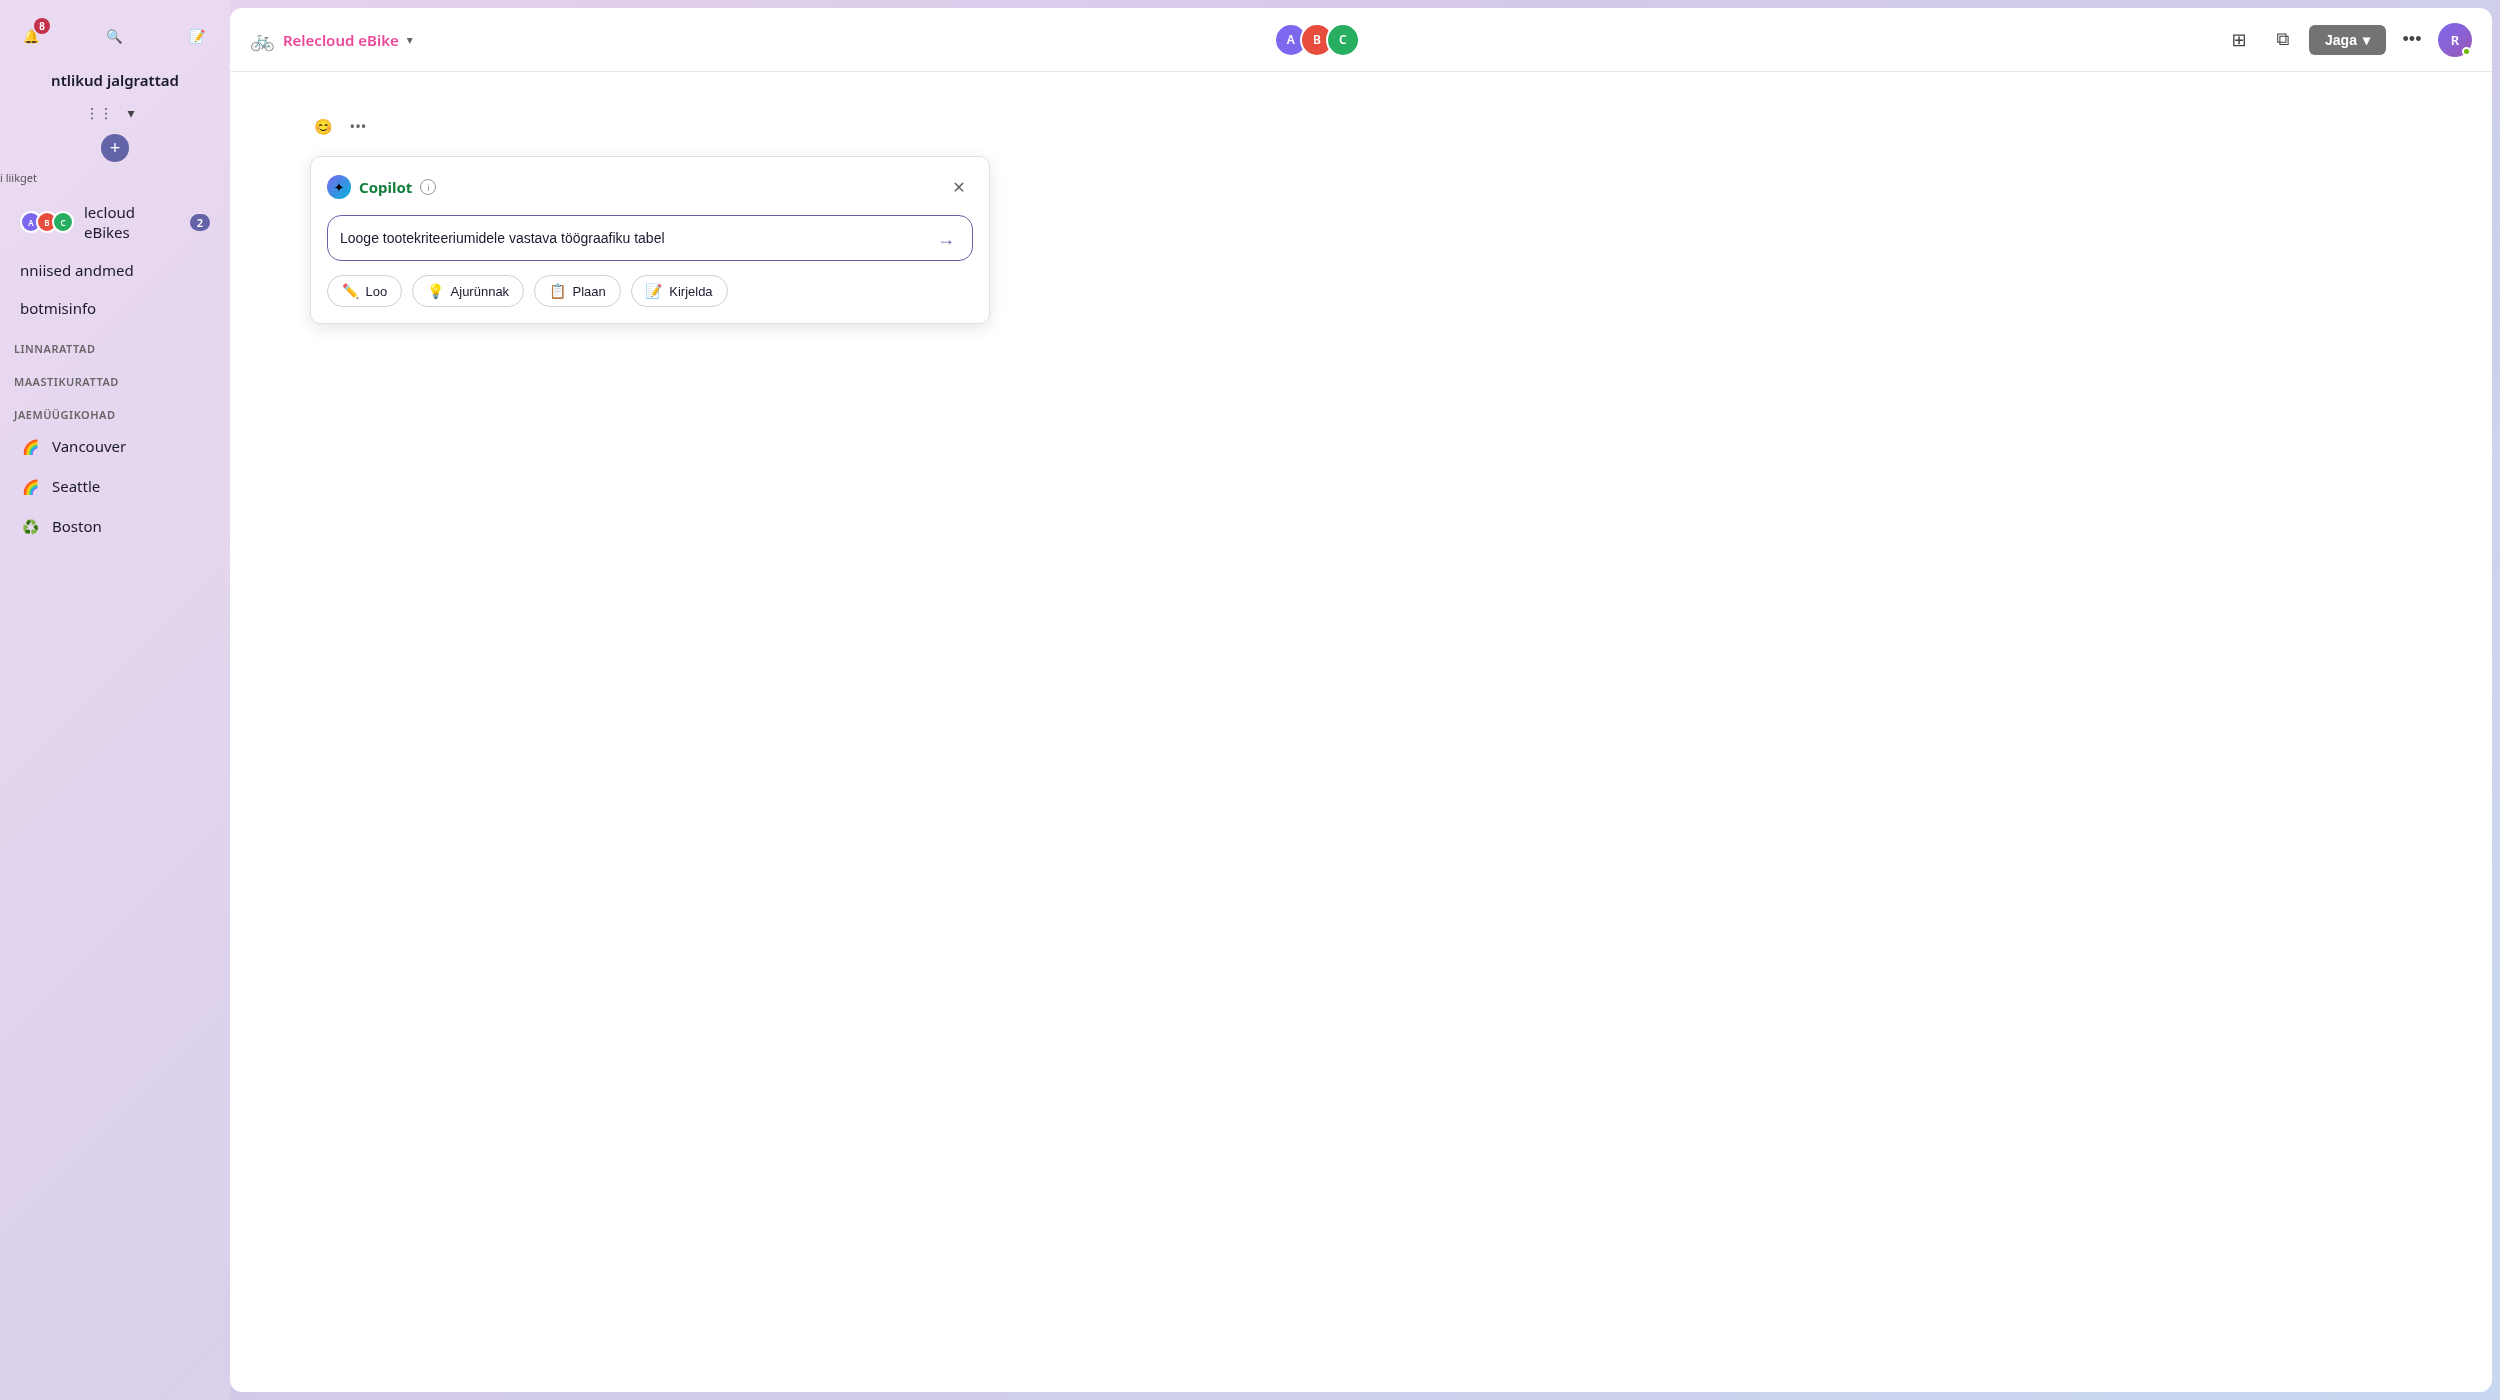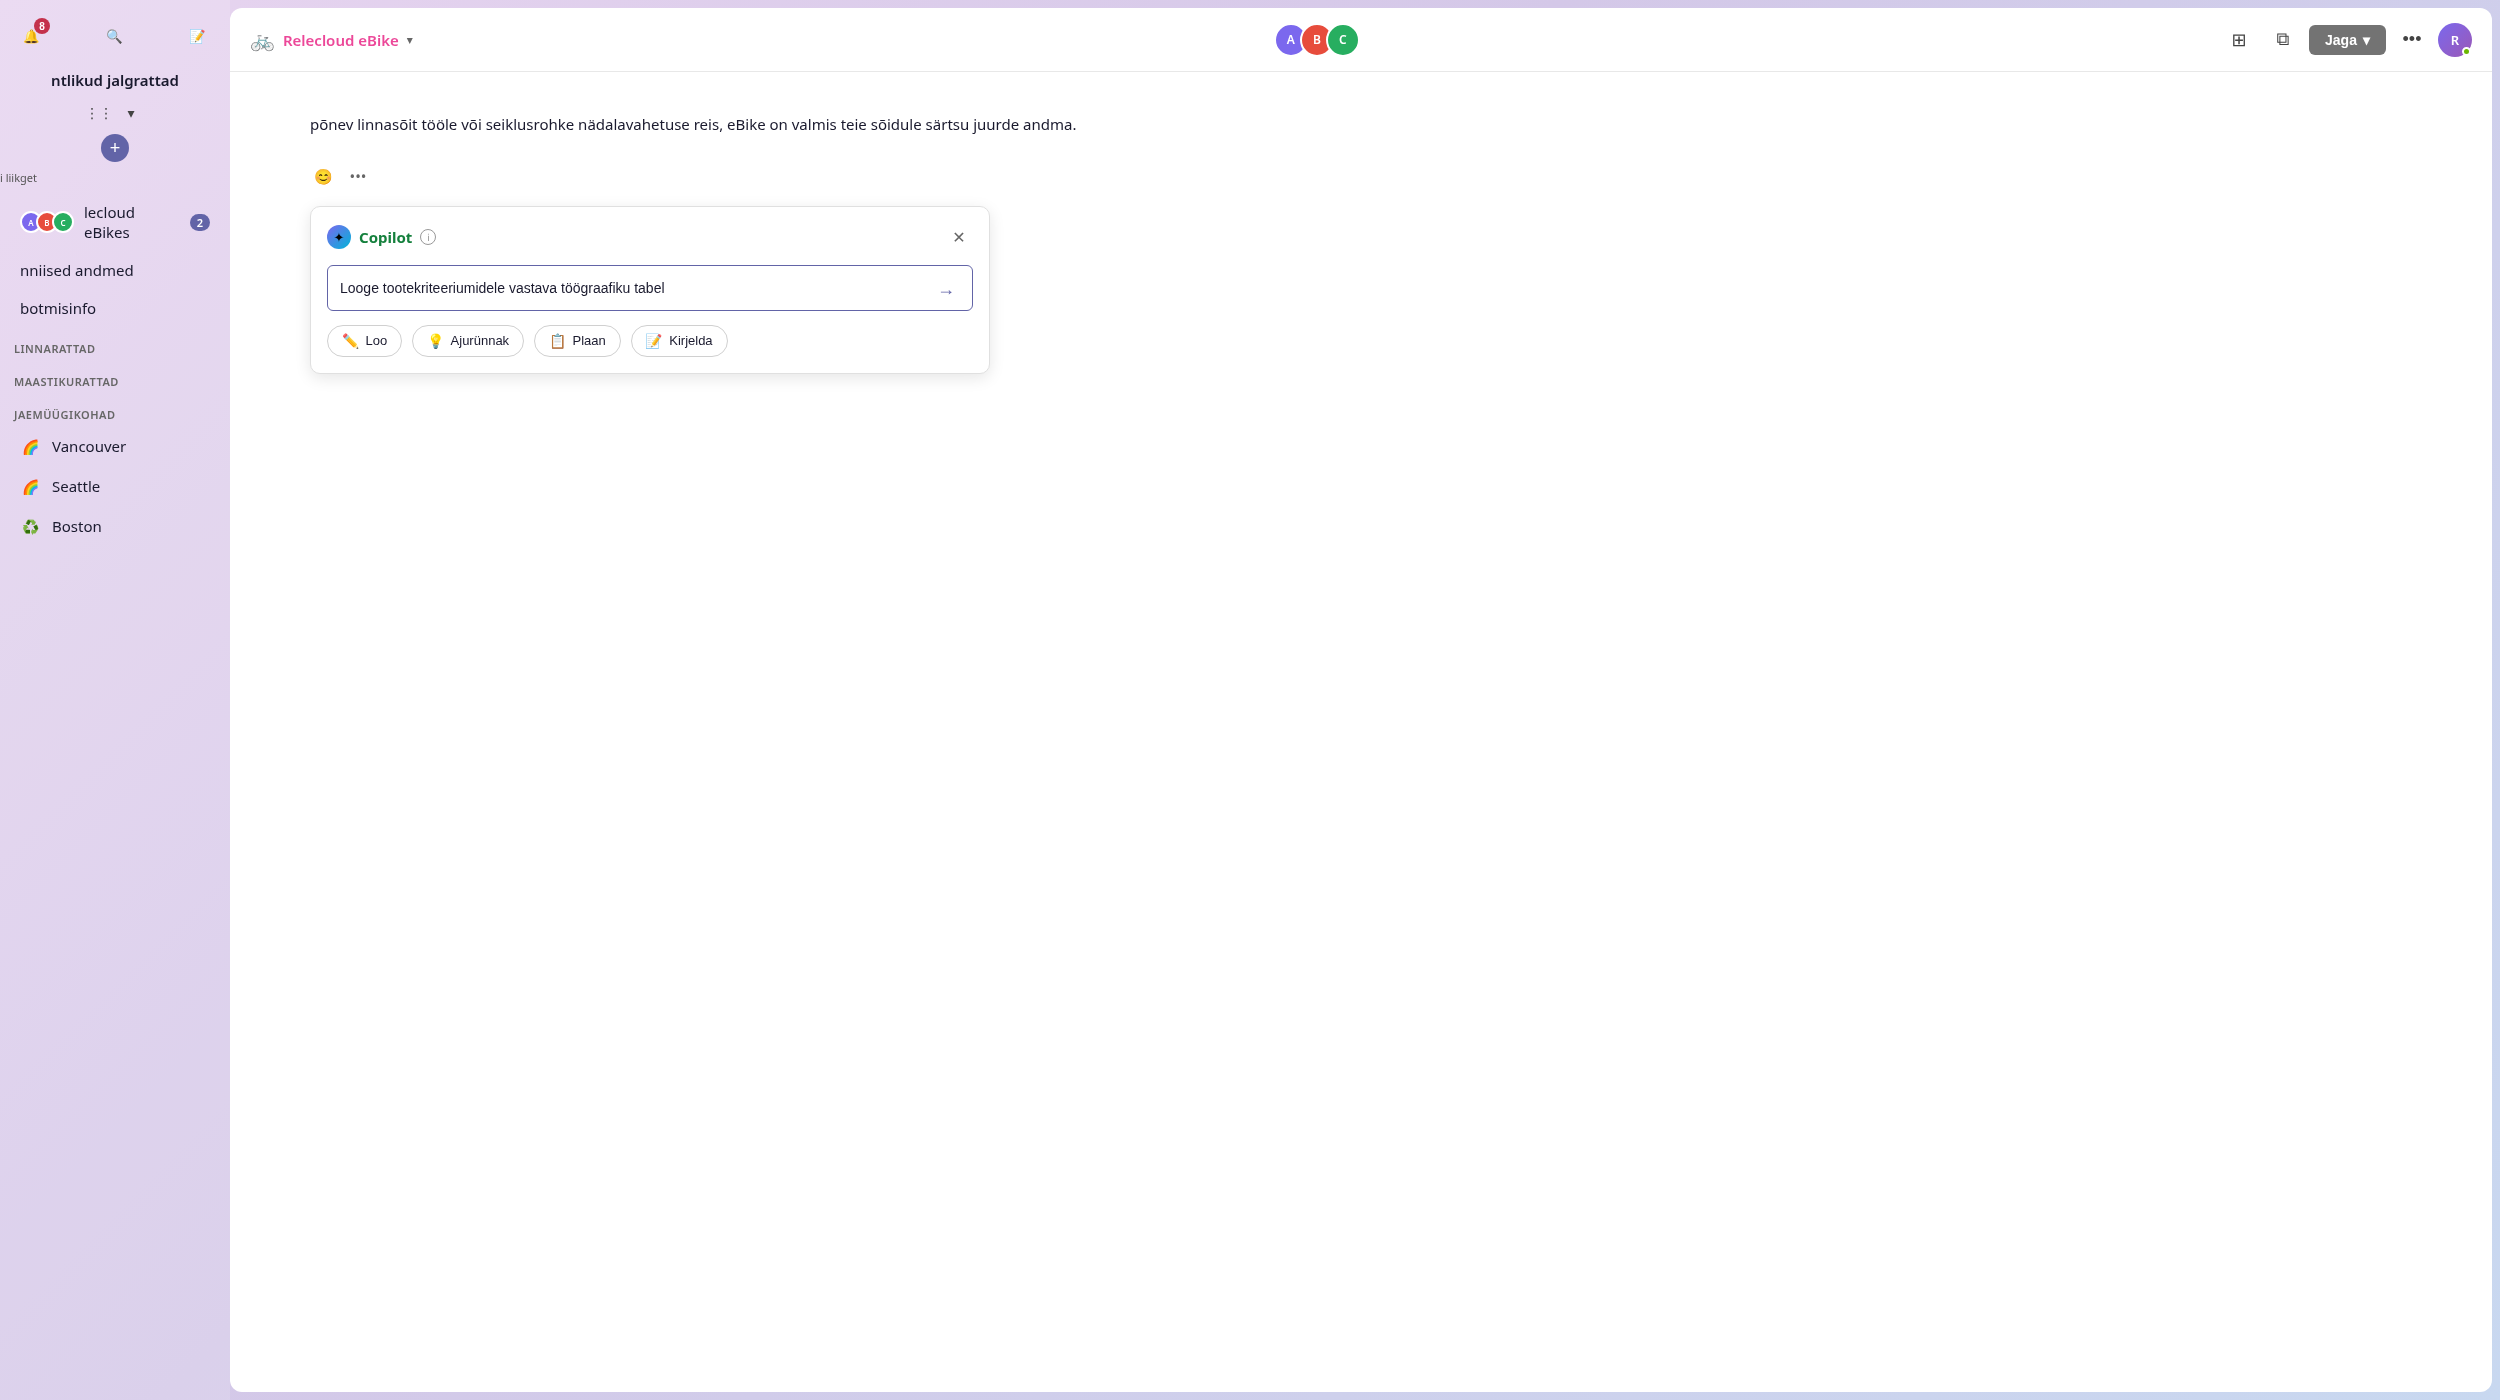--- a/index.html
+++ b/index.html
@@ -391,21 +391,21 @@
       cursor: pointer;
       color: #666;
       font-size: 16px;
       border-radius: 4px;
     }
 
     .copilot-input-row {
       display: flex;
       align-items: center;
       border: 1.5px solid #6264a7;
-      border-radius: 6px;
+      border-radius: 14px;
       padding: 8px 12px;
       margin-bottom: 14px;
       gap: 8px;
     }
 
     .copilot-input {
       flex: 1;
       border: none;
       outline: none;
       font-size: 14px;
@@ -541,21 +541,20 @@
       </button>
       <button class="topbar-icon-btn">•••</button>
       <div class="topbar-user-avatar">
         R
         <div class="online-dot"></div>
       </div>
     </div>
   </div>
 
   <div class="doc-content">
-    <p class="doc-paragraph">põnev linnasõit tööle või seiklusrohke nädalavahetuse reis, eBike on valmis teie sõidule särtsu juurde andma.</p>
 
     <div class="reaction-bar">
       <div class="reaction-icon-btn">😊</div>
       <div class="reaction-icon-btn">•••</div>
     </div>
 
     <div class="copilot-panel">
       <div class="copilot-header">
         <div class="copilot-title-row">
           <div class="copilot-logo">✦</div>

